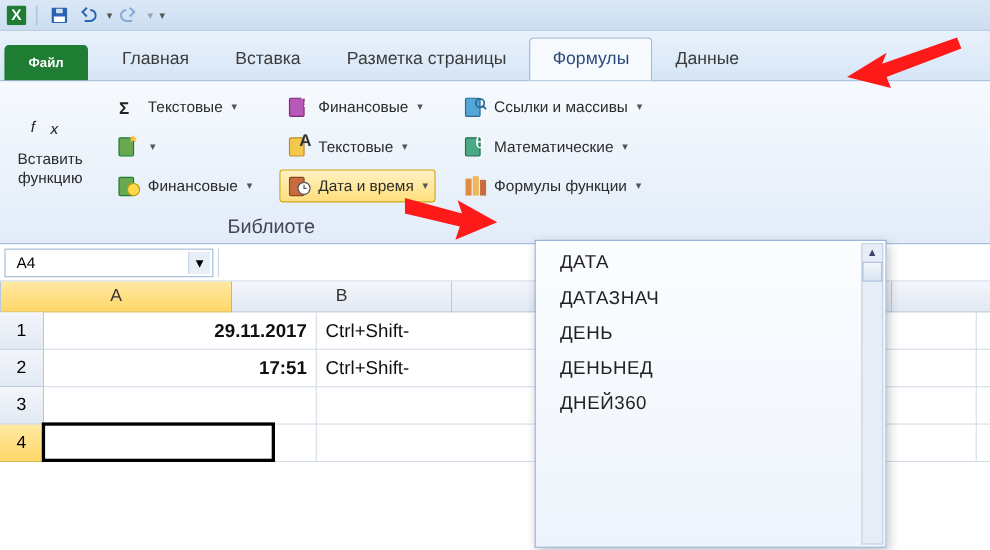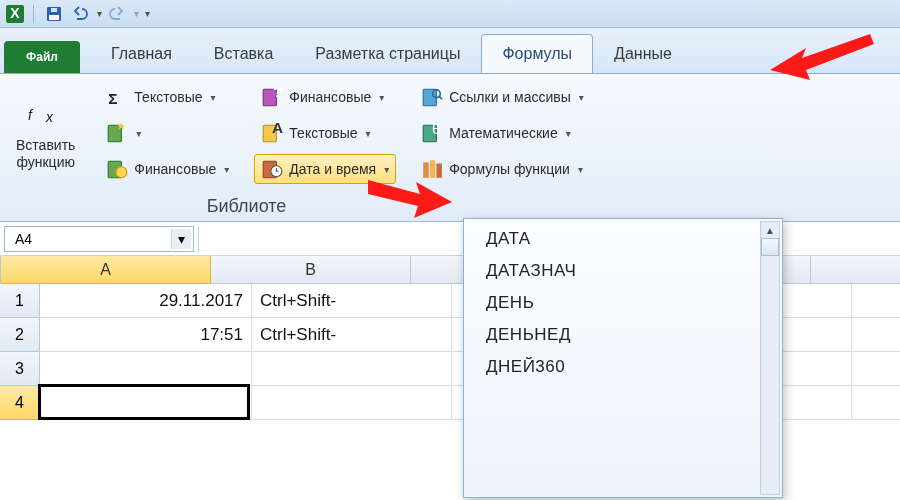--- a/index.html
+++ b/index.html
@@ -43,21 +43,21 @@
   .colhead.sel { background:linear-gradient(#ffe9a3,#ffd768); border-color:#d8b74d;}
   .colhead.A { width:210px; } .colhead.B { width:200px; } .colhead.C { width:200px; } .colhead.D { width:200px; } .colhead.E { width:200px; }
   .rows { display:flex; }
   .rowheads { display:flex; flex-direction:column; }
   .rowhead { width:40px; height:34px; display:flex; align-items:center; justify-content:center; background:linear-gradient(#f3f6fb,#e2e9f3); border-right:1px solid #b8c8dc; border-bottom:1px solid #b8c8dc; font-size:16px;}
   .rowhead.sel { background:linear-gradient(#ffe9a3,#ffd768); border-color:#d8b74d;}
   .cells { position:relative; }
   .cellrow { display:flex; }
   .cell { height:34px; border-right:1px solid #d5dde8; border-bottom:1px solid #d5dde8; padding:0 8px; display:flex; align-items:center; justify-content:flex-end; font-size:17px; color:#111;}
   .cell.left { justify-content:flex-start; }
-  .cell.A{width:212px;} .cell.B{width:200px;} .cell.C{width:200px;} .cell.D{width:200px;} .cell.E{width:200px;}
+  .cell.A{width:248px;font-weight:bold;} .cell.B{width:200px;} .cell.C{width:200px;} .cell.D{width:200px;} .cell.E{width:200px;}
   .selection { position:absolute; border:3px solid #000; pointer-events:none; }
 
   
   .dropdown { position:absolute; background:linear-gradient(#fbfdff,#eef4fc); border:1px solid #91aed3; box-shadow:2px 4px 10px rgba(0,0,0,.25); z-index:50; padding:4px 0; }
   .dd-item { padding:6px 40px 6px 22px; font-size:17px; letter-spacing:.5px; color:#222; }
   .dd-scroll { position:absolute; right:2px; top:2px; bottom:2px; width:20px; background:#e6edf6; border:1px solid #c1d1e4;}
   .dd-scroll .thumb { width:100%; height:18px; background:linear-gradient(#f4f8fd,#d9e4f1); border:1px solid #a9bdd6; }
   .dd-scroll .arr { height:16px; display:flex; align-items:center; justify-content:center; font-size:10px; color:#446;}
 
   
@@ -278,21 +278,21 @@
         <div class="cell B"></div>
         <div class="cell C"></div>
         <div class="cell D"></div>
         <div class="cell E"></div>
       </div>
       <div class="selection" style="left:-2px; top:100px; width:212px; height:36px;"></div>
     </div>
   </div>
 </div>
 
-<div class="dropdown" style="left:463px; top:218px; width:320px; height:280px;">
+<div class="dropdown" style="left:486px; top:218px; width:320px; height:280px;">
   <div class="dd-item">ДАТА</div>
   <div class="dd-item">ДАТАЗНАЧ</div>
   <div class="dd-item">ДЕНЬ</div>
   <div class="dd-item">ДЕНЬНЕД</div>
   <div class="dd-item">ДНЕЙ360</div>
   <div class="dd-scroll">
     <div class="arr">▲</div>
     <div class="thumb"></div>
     <div style="flex:1"></div>
   </div>

